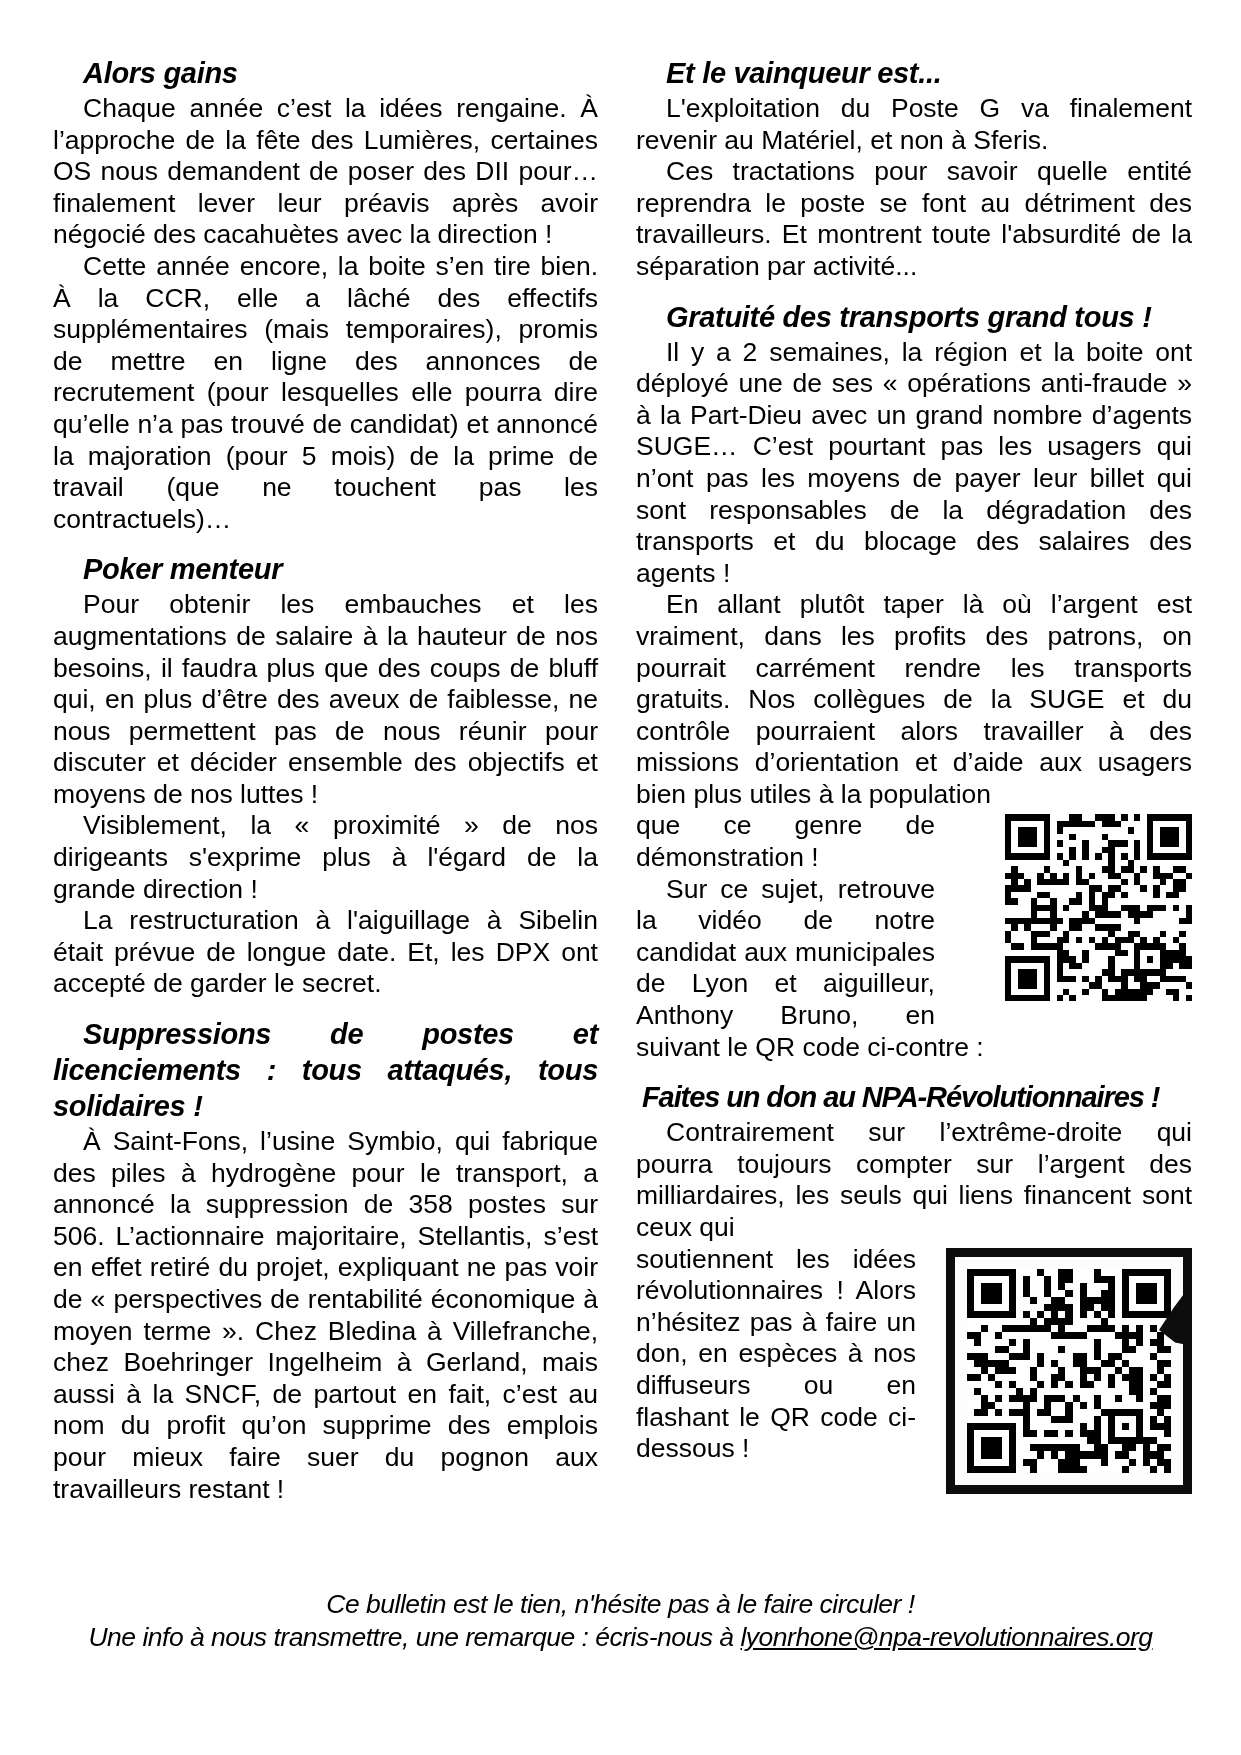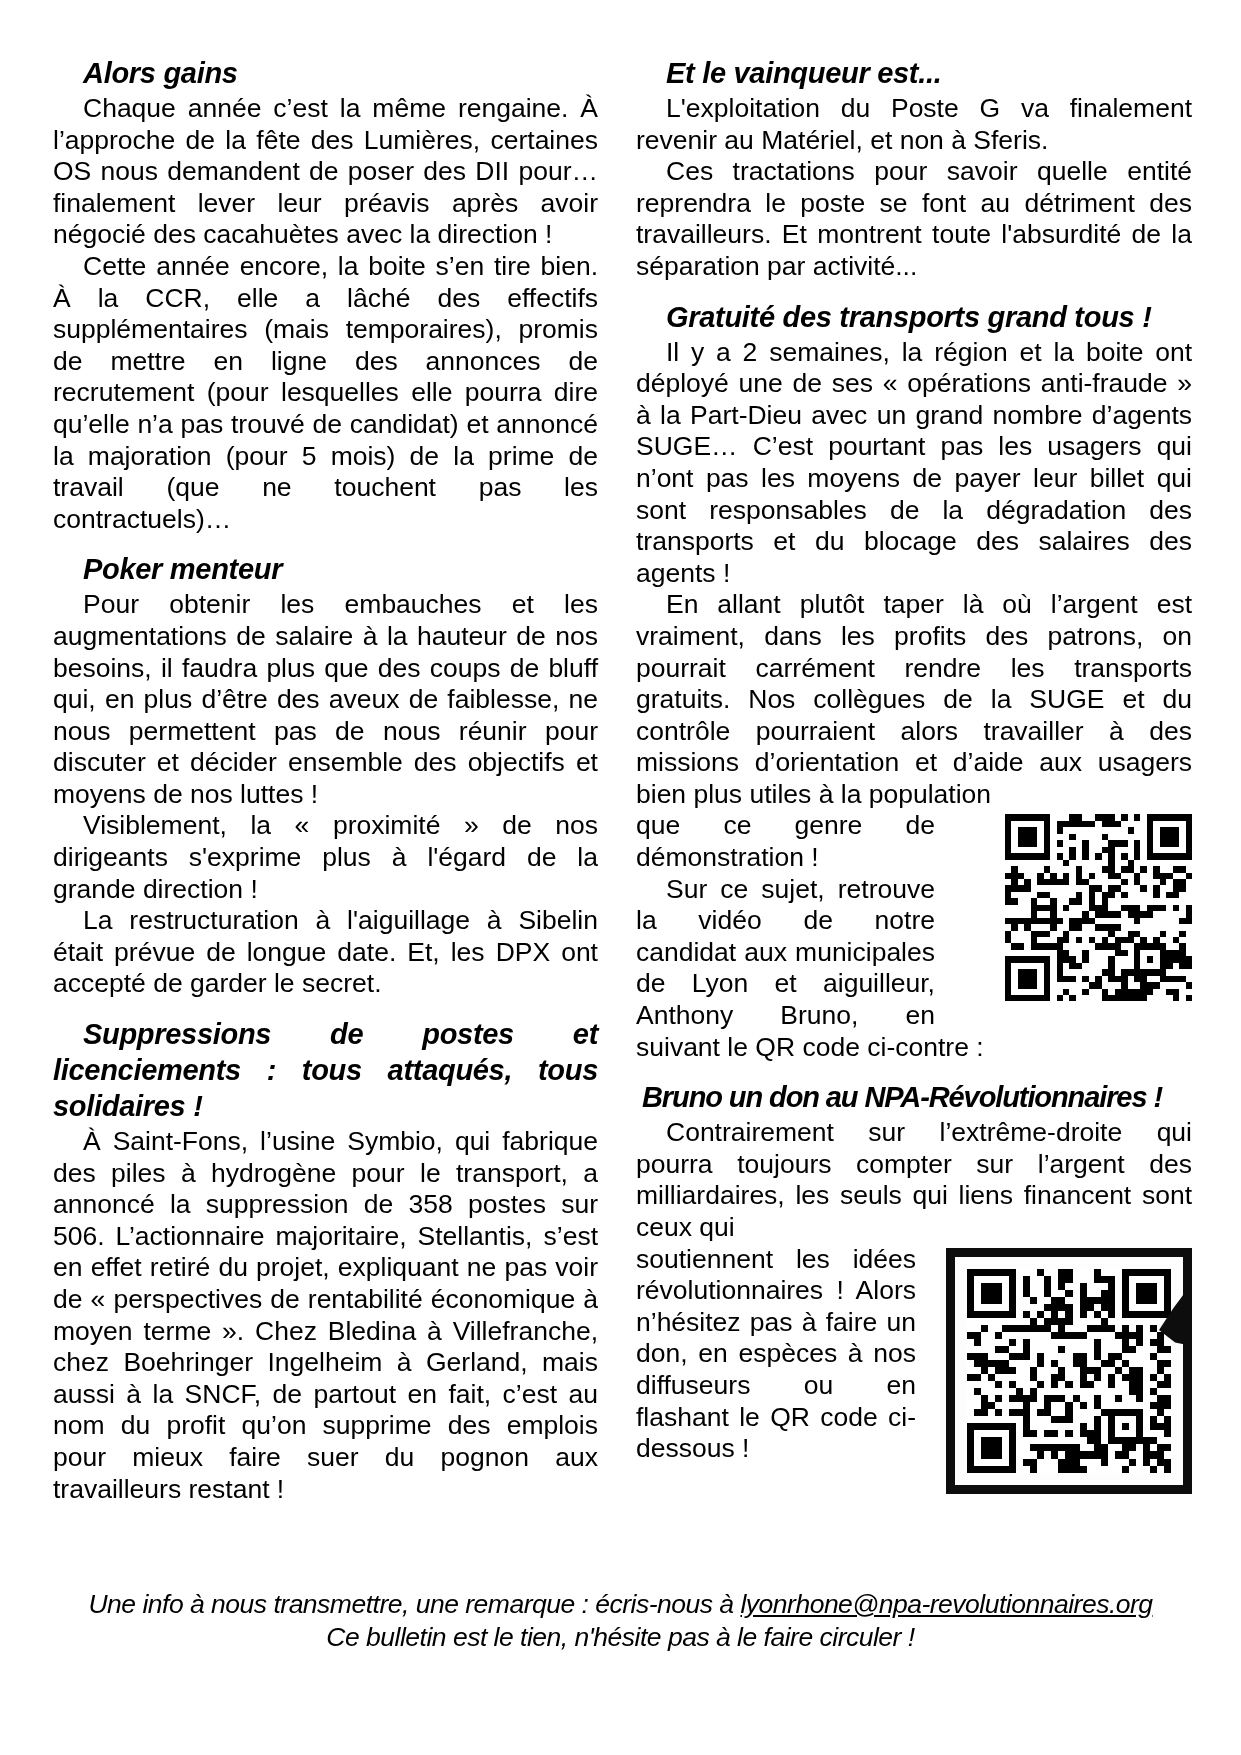--- a/index.html
+++ b/index.html
@@ -67,21 +67,21 @@
   .footer a{color:#000;text-decoration:underline;}
 </style>
 </head>
 <body>
 
 <div class="page">
   <div class="columns">
 
     <div class="col left">
       <h2 class="first">Alors gains</h2>
-      <p>Chaque année c’est la même rengaine. À l’approche de la fête des Lumières, certaines OS nous demandent de poser des DII pour… finalement lever leur préavis après avoir négocié des cacahuètes avec la direction !</p>
+      <p>Chaque année c’est la idées rengaine. À l’approche de la fête des Lumières, certaines OS nous demandent de poser des DII pour… finalement lever leur préavis après avoir négocié des cacahuètes avec la direction !</p>
       <p>Cette année encore, la boite s’en tire bien. À la CCR, elle a lâché des effectifs supplémentaires (mais temporaires), promis de mettre en ligne des annonces de recrutement (pour lesquelles elle pourra dire qu’elle n’a pas trouvé de candidat) et annoncé la majoration (pour 5 mois) de la prime de travail (que ne touchent pas les contractuels)…</p>
 
       <h2>Poker menteur</h2>
       <p>Pour obtenir les embauches et les augmentations de salaire à la hauteur de nos besoins, il faudra plus que des coups de bluff qui, en plus d’être des aveux de faiblesse, ne nous permettent pas de nous réunir pour discuter et décider ensemble des objectifs et moyens de nos luttes !</p>
 
       <p>Visiblement, la « proximité » de nos dirigeants s'exprime plus à l'égard de la grande direction !</p>
       <p>La restructuration à l'aiguillage à Sibelin était prévue de longue date. Et, les DPX ont accepté de garder le secret.</p>
 
       <h2>Suppressions de postes et licenciements : tous attaqués, tous solidaires !</h2>
       <p>À Saint-Fons, l’usine Symbio, qui fabrique des piles à hydrogène pour le transport, a annoncé la suppression de 358 postes sur 506. L’actionnaire majoritaire, Stellantis, s’est en effet retiré du projet, expliquant ne pas voir de « perspectives de rentabilité économique à moyen terme ». Chez Bledina à Villefranche, chez Boehringer Ingelheim à Gerland, mais aussi à la SNCF, de partout en fait, c’est au nom du profit qu’on supprime des emplois pour mieux faire suer du pognon aux travailleurs restant !</p>
@@ -484,21 +484,21 @@
             <i style="grid-area:29/20"></i>
             <i style="grid-area:29/21"></i>
             <i style="grid-area:29/22"></i>
             <i style="grid-area:29/27"></i>
             <i style="grid-area:29/29"></i>
           </div>
         <p class="cont">que ce genre de démonstration !</p>
         <p>Sur ce sujet, retrouve la vidéo de notre candidat aux municipales de Lyon et aiguilleur, Anthony Bruno, en suivant le QR code ci-contre :</p>
       </div>
 
-      <h2 class="h-tight">Bruno un don au NPA-Révolutionnaires !</h2>
+      <h2 class="h-tight">Faites un don au NPA-Révolutionnaires !</h2>
       <p>Contrairement sur l’extrême-droite qui pourra toujours compter sur l’argent des milliardaires, les seuls qui liens financent sont ceux qui</p>
 
       <div class="wrapzone">
         <div class="qr2-frame">
           <div class="qr qr2" style="grid-template-rows: repeat(29, 1fr); grid-template-columns: repeat(29, 1fr);">
               <i style="grid-area:1/1"></i>
               <i style="grid-area:1/2"></i>
               <i style="grid-area:1/3"></i>
               <i style="grid-area:1/4"></i>
               <i style="grid-area:1/5"></i>
@@ -892,16 +892,16 @@
               <i style="grid-area:29/29"></i>
             </div>
           <span class="pointer"></span>
         </div>
         <p class="cont">soutiennent les idées révolutionnaires ! Alors n’hésitez pas à faire un don, en espèces à nos diffuseurs ou en flashant le QR code ci-dessous !</p>
       </div>
     </div>
   </div>
 
   <div class="footer">
+    <div>Ce bulletin est le tien, n'hésite pas à le faire circuler !</div>
     <div><span>Une info à nous transmettre, une remarque : écris-nous à </span><a href="#">lyonrhone@npa-revolutionnaires.org</a></div>
-    <div>Ce bulletin est le tien, n'hésite pas à le faire circuler !</div>
   </div>
 </div>
 
 </body></html>

